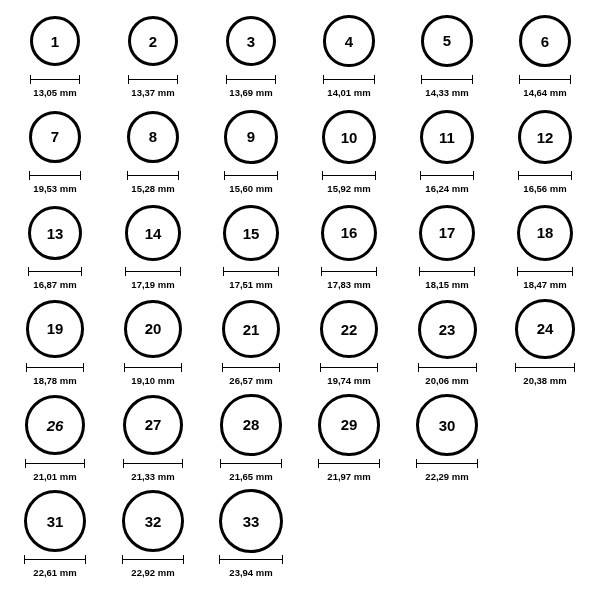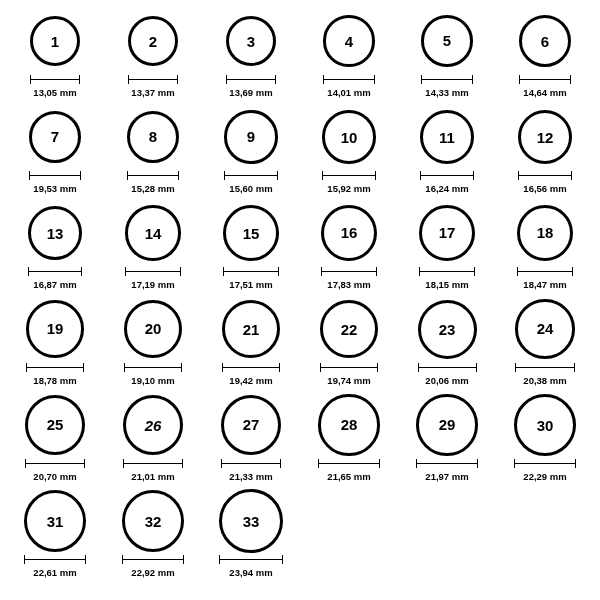--- a/index.html
+++ b/index.html
@@ -362,21 +362,21 @@
         <div class="ring-wrap">
           <div class="ring" style="width: 58.1892px; height: 58.1892px; text-align: center;">
             <span class="ring-size">21</span>
           </div>
         </div>
         <div class="dim" style="width: 58.1892px;">
           <div class="dim-line" style="width: 58.1892px;"></div>
           <div class="dim-tick" style="left: 0px;"></div>
           <div class="dim-tick" style="left: 57.1892px;"></div>
         </div>
-        <div class="mm">19,42 mm</div>
+        <div class="mm">26,57 mm</div>
       </div>
       <div class="cell">
         <div class="ring-wrap">
           <div class="ring" style="width: 58.6006px; height: 58.6006px;">
             <span class="ring-size">22</span>
           </div>
         </div>
         <div class="dim" style="width: 58.6006px;">
           <div class="dim-line" style="width: 58.6006px;"></div>
           <div class="dim-tick" style="left: 0px;"></div>
@@ -405,33 +405,20 @@
         </div>
         <div class="dim" style="width: 59.4233px;">
           <div class="dim-line" style="width: 59.4233px;"></div>
           <div class="dim-tick" style="left: 0px;"></div>
           <div class="dim-tick" style="left: 58.4233px;"></div>
         </div>
         <div class="mm">20,38 mm</div>
       </div>
     </div>
     <div class="row">
-      <div class="cell">
-        <div class="ring-wrap">
-          <div class="ring" style="width: 59.8347px; height: 59.8347px;">
-            <span class="ring-size">25</span>
-          </div>
-        </div>
-        <div class="dim" style="width: 59.8347px;">
-          <div class="dim-line" style="width: 59.8347px;"></div>
-          <div class="dim-tick" style="left: 0px;"></div>
-          <div class="dim-tick" style="left: 58.8347px;"></div>
-        </div>
-        <div class="mm">20,70 mm</div>
-      </div>
       <div class="cell">
         <div class="ring-wrap">
           <div class="ring" style="width: 60.2332px; height: 60.2332px; font-style: italic;">
             <span class="ring-size">26</span>
           </div>
         </div>
         <div class="dim" style="width: 60.2332px;">
           <div class="dim-line" style="width: 60.2332px;"></div>
           <div class="dim-tick" style="left: 0px;"></div>
           <div class="dim-tick" style="left: 59.2332px;"></div>

